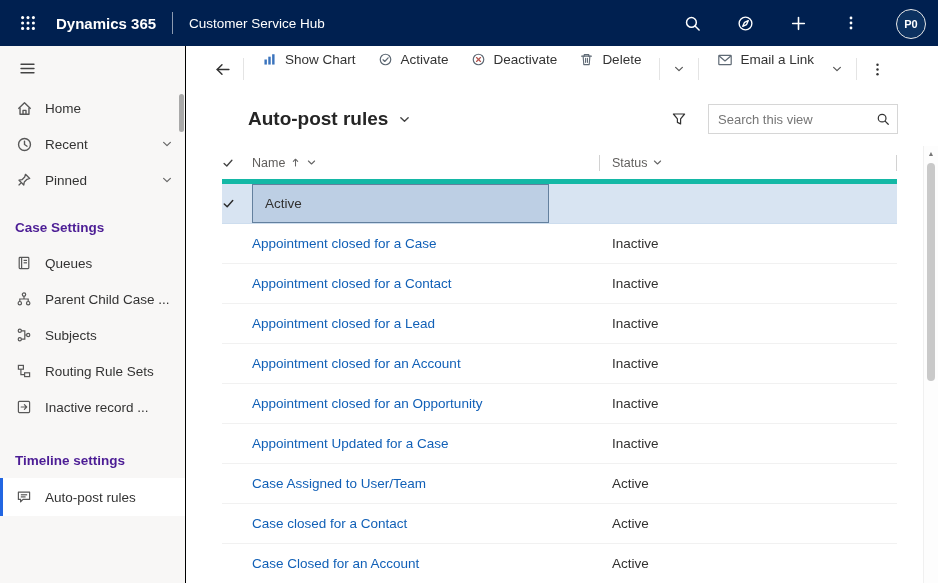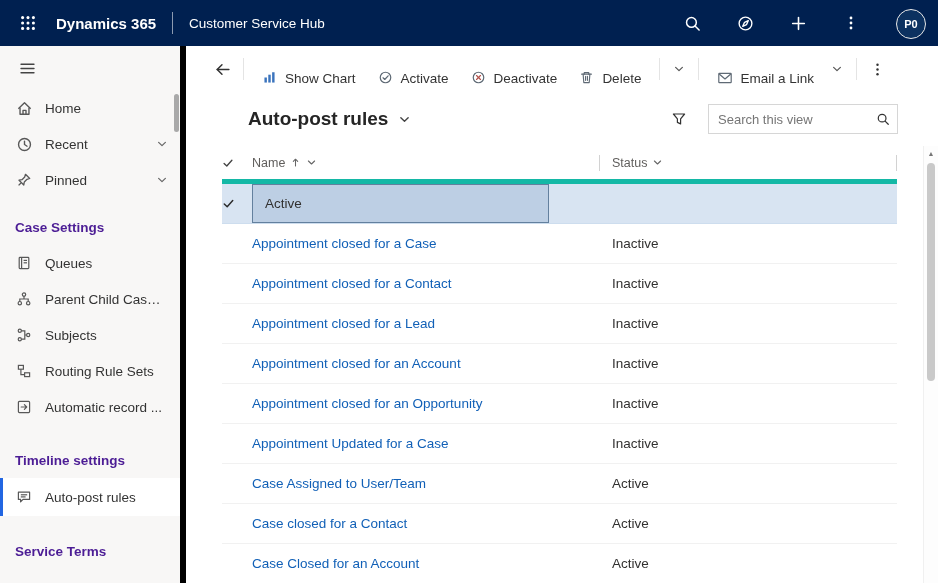--- a/index.html
+++ b/index.html
@@ -16,40 +16,40 @@
   .brand { font-size:15px; font-weight:bold; margin-left:12px; white-space:nowrap; color:#fff; cursor:pointer; }
   .tb-divider { width:1px; height:22px; background:rgba(255,255,255,.55); margin:0 16px; }
   .appname { font-size:13.5px; white-space:nowrap; color:#fff; cursor:pointer; }
   .tb-right { margin-left:auto; display:flex; align-items:flex-end; gap:21px; }
   .avatar { width:30px; height:30px; border-radius:50%; border:1px solid #e8e8e8; background:#0c3160;
             display:flex; align-items:center; justify-content:center; font-size:11px; font-weight:bold;
             margin-left:8px; cursor:pointer; }
 
   
   .sidebar { position:absolute; top:46px; left:0; width:186px; height:537px; background:#f8f7f6;
-             border-right:6px solid #000000; }
+             border-right:1px solid #000000; }
   .hamburger-row { height:44px; display:flex; align-items:center; padding-left:13px; }
   .hamburger-row button { color:#444; width:28px; height:28px; display:flex; align-items:center; justify-content:center; }
   .sb-scroll { position:absolute; top:48px; right:1px; width:5px; height:38px; background:#a9a9a9; border-radius:3px; cursor:pointer; }
   .sb-item { height:36px; display:flex; align-items:center; padding:0 12px 0 15px; gap:12px;
              font-size:13.5px; color:#333; cursor:pointer; white-space:nowrap; overflow:hidden; }
   .sb-item .sb-label { overflow:hidden; text-overflow:ellipsis; }
   .sb-ic { width:18px; height:18px; flex:0 0 18px; color:#585858; display:flex; align-items:center; justify-content:center; }
   .sb-chev { margin-left:auto; color:#666; display:flex; }
   .sb-header { font-size:13.5px; font-weight:bold; color:#4c1d95; padding:22px 0 10px 15px; }
   .sb-header.tight { padding-top:28px; }
   .sb-item.selected { background:#fff; border-left:3px solid #2266E2; padding-left:12px; height:38px; }
 
   
   .main { position:absolute; top:46px; left:186px; width:752px; height:537px; background:#fff; }
 
   .cmdbar { height:46px; display:flex; align-items:center; padding-left:22px; }
   .cmd-back { width:28px; height:30px; color:#333; display:flex; align-items:center; justify-content:center; }
   .cmd-div { width:1px; height:22px; background:#e4e4e4; margin:0 7px; flex:0 0 1px; }
-  .cmd-btn { display:flex; align-items:flex-end; gap:7px; height:34px; padding:0 11px; font-size:13.5px; color:#333; }
+  .cmd-btn { display:flex; align-items:flex-start; gap:7px; height:34px; padding:0 11px; font-size:13.5px; color:#333; }
   .cmd-ic { width:16px; height:16px; display:flex; color:#5f6a75; }
   .cmd-ic.blue { color:#3b74bd; }
   .cmd-chev { width:24px; height:30px; color:#555; display:flex; align-items:center; justify-content:center; }
   .cmd-kebab { width:28px; height:30px; color:#333; display:flex; align-items:center; justify-content:center; }
 
   .viewbar { height:54px; display:flex; align-items:center; padding:0 40px 0 62px; }
   .view-title { display:flex; align-items:center; gap:10px; font-size:19px; font-weight:bold; color:#252525; cursor:pointer; }
   .view-title .chev { color:#444; display:flex; }
   .vb-right { margin-left:auto; display:flex; align-items:center; gap:18px; }
   .filter-btn { color:#333; width:22px; height:22px; display:flex; align-items:center; justify-content:center; }
@@ -230,37 +230,36 @@
     </span>
     <span class="sb-label">Routing Rule Sets</span>
   </div>
   <div class="sb-item">
     <span class="sb-ic">
       <svg width="16" height="16" viewBox="0 0 16 16" fill="none" stroke="currentColor" stroke-width="1.2" stroke-linejoin="round" stroke-linecap="round">
         <rect x="2.4" y="2.4" width="11.2" height="11.2" rx="1"></rect>
           <path d="M5.2 8 H10.6 M8.4 5.7 L10.7 8 L8.4 10.3"></path>
       </svg>
     </span>
-    <span class="sb-label">Automatic record ...</span>
+    <span class="sb-label">Inactive record ...</span>
   </div>
 
   <div class="sb-header tight">Timeline settings</div>
 
   <div class="sb-item selected">
     <span class="sb-ic">
       <svg width="16" height="16" viewBox="0 0 16 16" fill="none" stroke="currentColor" stroke-width="1.2" stroke-linejoin="round">
         <path d="M2.4 3.2 H13.6 V10.4 H7 L4.6 12.9 V10.4 H2.4 Z"></path>
         <line x1="4.8" y1="5.8" x2="11.2" y2="5.8"></line>
           <line x1="4.8" y1="7.9" x2="9.6" y2="7.9"></line>
       </svg>
     </span>
     <span class="sb-label">Auto-post rules</span>
   </div>
 
-  <div class="sb-header tight">Service Terms</div>
 </aside>
 
 <main class="main">
 
   <div class="cmdbar">
     <button class="cmd-back">
       <svg width="17" height="17" viewBox="0 0 16 16" fill="none" stroke="currentColor" stroke-width="1.4" stroke-linecap="round" stroke-linejoin="round">
         <line x1="14" y1="8" x2="3" y2="8"></line>
           <polyline points="7.5,3.5 3,8 7.5,12.5"></polyline>
       </svg>

